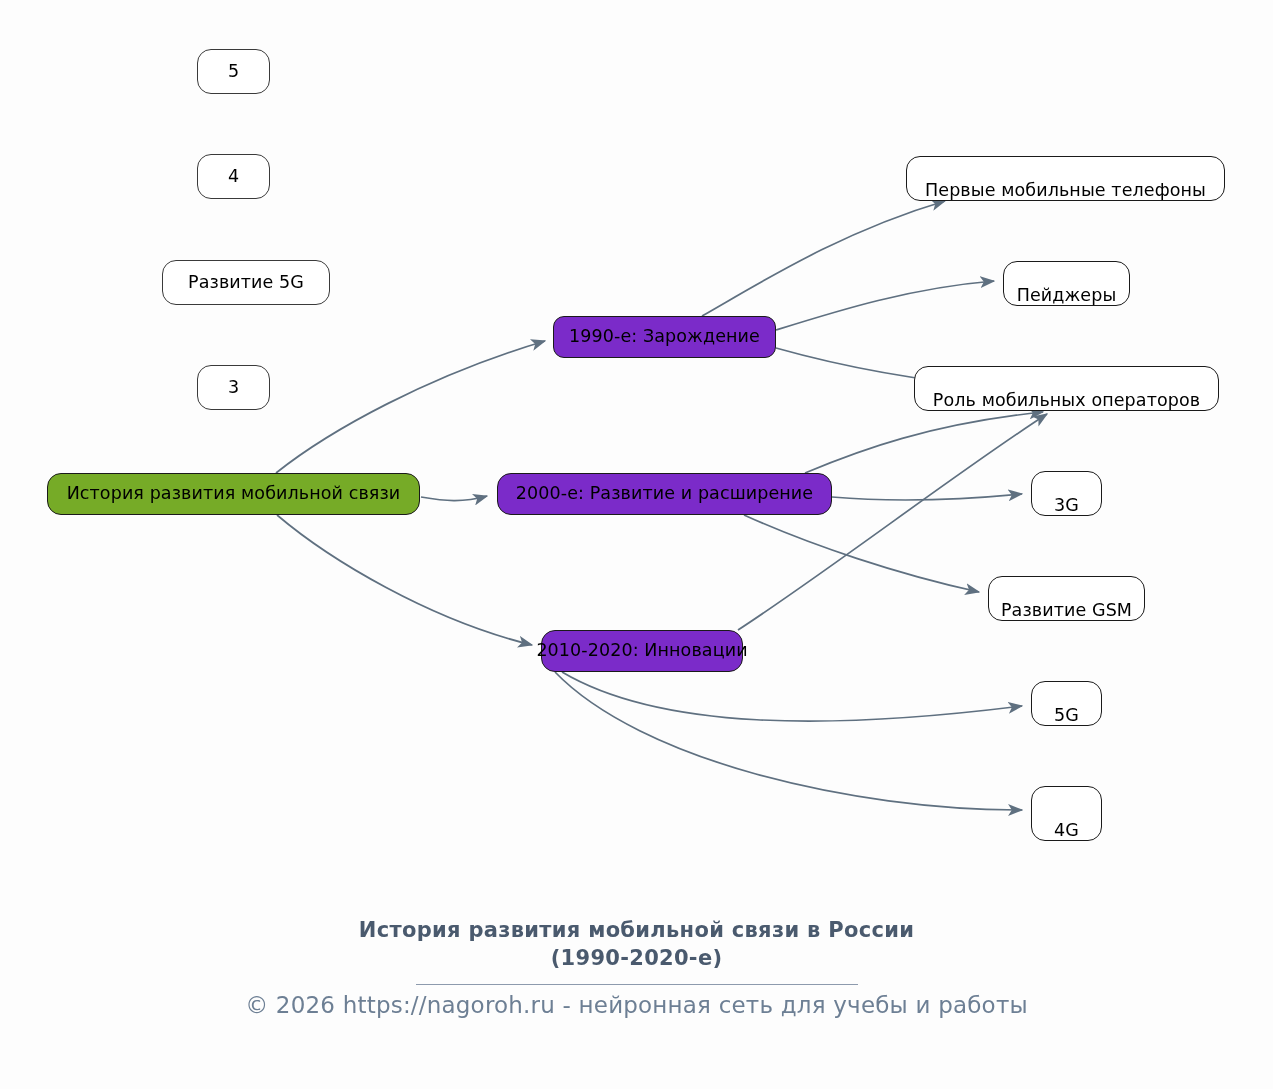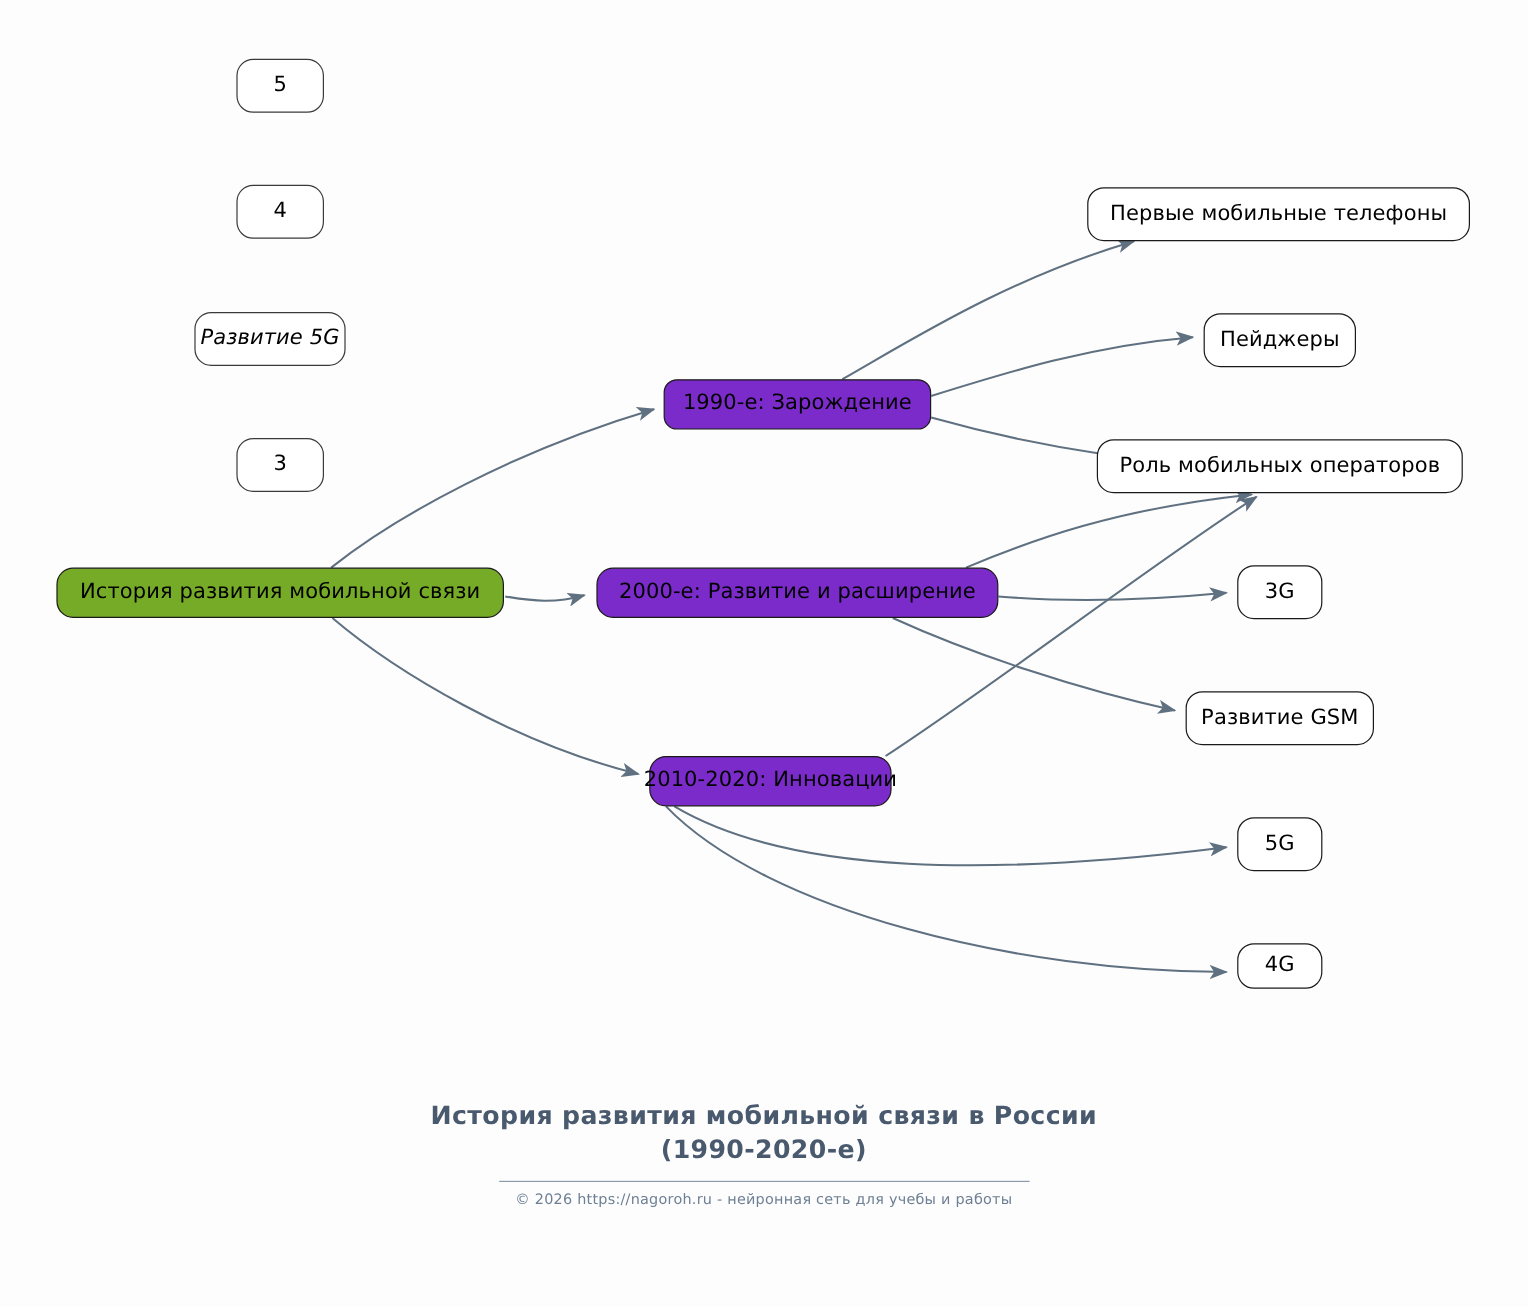--- a/index.html
+++ b/index.html
@@ -48,20 +48,21 @@
     border-width: 1.8px;
   }
   .node.branch {
     background: #7b2bc9;
     border-color: #1a1a1a;
     border-width: 1.8px;
   }
   .node.leaf {
     background: #ffffff;
     border-color: #1a1a1a;
+    align-items: flex-end;
   }
   .node.orphan {
     background: #ffffff;
     border-color: #3a3a3a;
   }
   .footer {
     position: absolute;
     left: 0;
     width: 1273px;
     text-align: center;
@@ -79,21 +80,21 @@
   }
   #title-rule {
     margin: 11px auto 0 auto;
     width: 442px;
     height: 1px;
     background: #8d9aad;
   }
   #copyright {
     top: 992px;
     font-family: "DejaVu Sans", sans-serif;
-    font-size: 12px;
+    font-size: 23px;
     color: #6d7f94;
     letter-spacing: 0.2px;
   }
 </style>
 </head>
 <body>
 
 <div id="canvas">
 
   <svg id="edge-layer" viewBox="0 0 1273 1089" xmlns="http://www.w3.org/2000/svg">
@@ -142,30 +143,30 @@
       </div>
       <div class="node leaf" style="left: 1031px; top: 471px; width: 71px; height: 45px;">
         <span>3G</span>
       </div>
       <div class="node leaf" style="left: 988px; top: 576px; width: 157px; height: 45px;">
         <span>Развитие GSM</span>
       </div>
       <div class="node leaf" style="left: 1031px; top: 681px; width: 71px; height: 45px;">
         <span>5G</span>
       </div>
-      <div class="node leaf" style="left: 1031px; top: 786px; width: 71px; height: 38px;">
+      <div class="node leaf" style="left: 1031px; top: 786px; width: 71px; height: 55px;">
         <span>4G</span>
       </div>
       <div class="node orphan" style="left: 197px; top: 49px; width: 73px; height: 45px;">
         <span>5</span>
       </div>
       <div class="node orphan" style="left: 197px; top: 154px; width: 73px; height: 45px;">
         <span>4</span>
       </div>
-      <div class="node orphan" style="left: 162px; top: 260px; width: 126px; height: 45px; font-style: italic;">
+      <div class="node orphan" style="left: 162px; top: 260px; width: 168px; height: 45px;">
         <span>Развитие 5G</span>
       </div>
       <div class="node orphan" style="left: 197px; top: 365px; width: 73px; height: 45px;">
         <span>3</span>
       </div>
     </div>
 
 </div>
 
 <div class="footer" id="title-block">

